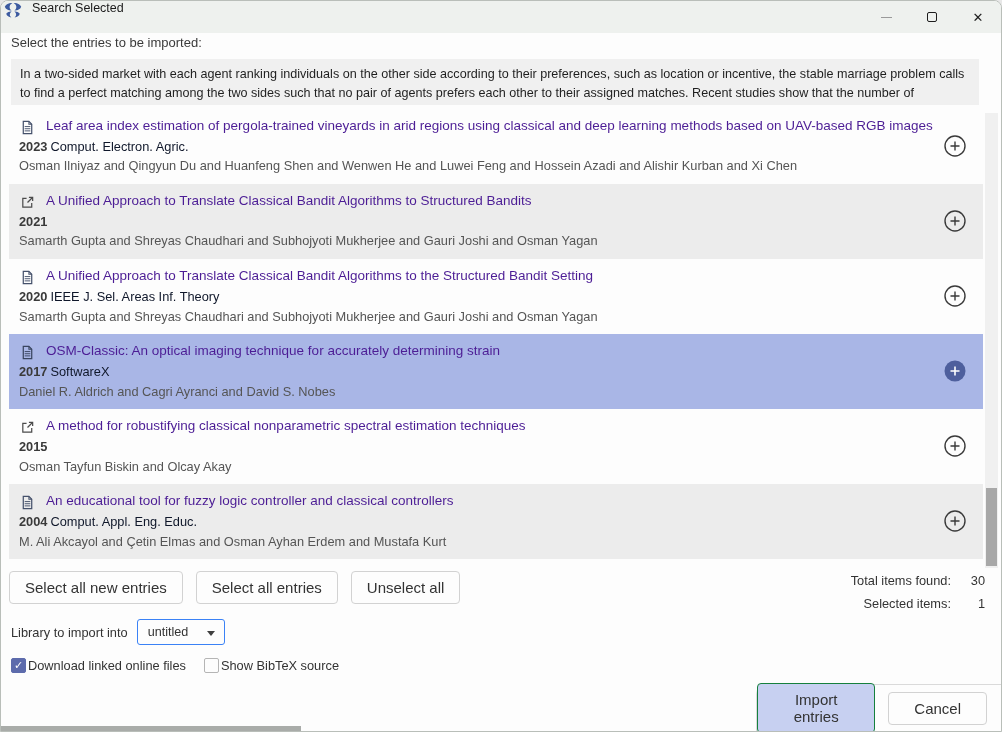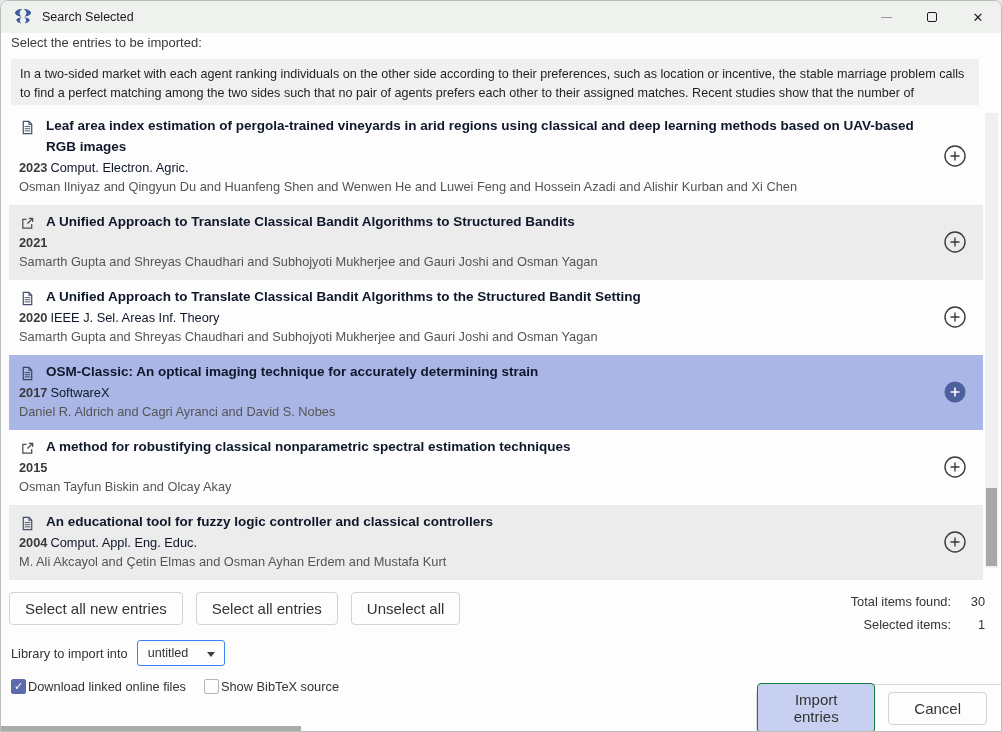--- a/index.html
+++ b/index.html
@@ -4,22 +4,22 @@
 <style>
   * { box-sizing: border-box; }
   html,body { margin:0; padding:0; background:#e8e8e8; }
   .window {
     position:relative; width:1002px; height:732px; background:#fdfdfd;
     font-family:"Liberation Sans", sans-serif; color:#333;
     border:1px solid #b9beb9; border-radius:8px 8px 0 0; overflow:hidden;
   }
   
   .titlebar {
-    height:32px; background:#eef1ee; display:flex; align-items:center;
-    padding-left:12px; position:relative;
+    height:32px; background:#eef1ee; display:flex; 
+    padding-left:2px; position:relative;
   }
   .app-logo { width:20px; height:20px; margin-right:9px; }
   .titlebar-title { font-size:12.5px; color:#1b1b1b; }
   .win-controls { position:absolute; right:0; top:0; height:32px; display:flex; }
   .win-btn { width:46px; height:32px; display:flex; align-items:center; justify-content:center; }
   .glyph-min { width:11px; height:1px; background:#9a9a9a; }
   .glyph-max { width:10px; height:10px; border:1.2px solid #1d1d1d; border-radius:2px; }
   .glyph-close { font-size:13px; color:#1d1d1d; line-height:1; }
   
   .instruction { margin:2px 10px 9px 10px; font-size:13px; color:#3a3a3a; }
@@ -30,21 +30,21 @@
   }
   .more-link { color:#3f67c4; cursor:pointer; }
   
   .entries { margin:4px 18px 0 8px; }
   .entry { display:flex; align-items:center; padding:7px 6px 8px 10px; background:#fdfdfd; }
   .entry.alt { background:#ececec; }
   .entry.selected { background:#a9b6e6; }
   .entry-body { flex:1; min-width:0; }
   .title-line { display:flex; align-items:flex-start; }
   .eicon { flex:0 0 15px; margin:4px 11px 0 1px; height:15px; }
-  .etitle { flex:1; font-size:13.5px; font-weight:bold; color:#0f172a; line-height:1.55; }
+  .etitle { flex:1; font-size:13.5px; font-weight:normal; color:#4c1d95; line-height:1.55; }
   .meta-line { font-size:12.8px; line-height:1.45; margin-top:1px; }
   .eyear { font-weight:bold; color:#3a3a3a; }
   .ejournal { color:#0f172a; margin-left:3px; }
   .authors { font-size:12.8px; color:#555; line-height:1.45; margin-top:1px; }
   .add-btn { flex:0 0 44px; display:flex; align-items:center; justify-content:center; cursor:pointer; }
   
   .scrollbar { position:absolute; right:3px; top:112px; width:13px; height:455px; background:#f0f0f0; }
   .scroll-thumb { position:absolute; left:1px; bottom:2px; width:11px; height:78px; background:#a8a8a8; }
   
   .mid-row { position:relative; margin:12px 16px 0 8px; display:flex; gap:13px; }

